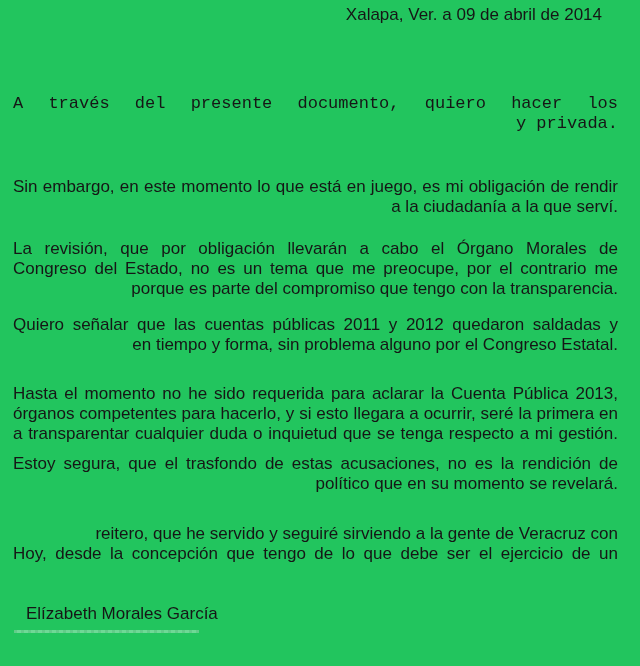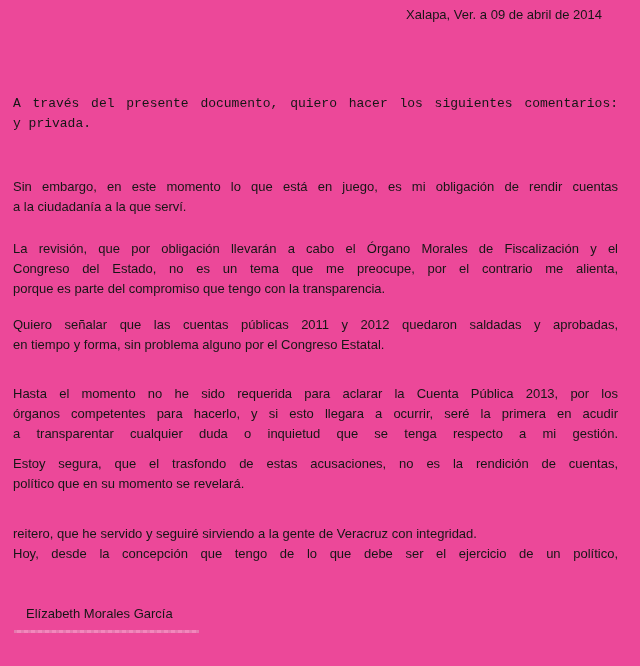--- a/index.html
+++ b/index.html
@@ -4,24 +4,24 @@
 <style>
   html, body {
     margin: 0;
     padding: 0;
     background: #ffffff;
   }
   .page {
     position: relative;
     width: 640px;
     height: 666px;
-    background: #ec4899;
+    background: #22c55e;
     overflow: hidden;
     font-family: "Liberation Sans", sans-serif;
-    font-size: 13px;
+    font-size: 17px;
     line-height: 20px;
     color: #161616;
   }
   .date-line {
     position: absolute;
     top: 5px;
     right: 38px;
     white-space: nowrap;
   }
   .para {
@@ -31,21 +31,21 @@
   }
   .line {
     height: 20px;
     overflow: hidden;
   }
   .line.j {
     text-align: justify;
     text-align-last: justify;
   }
   .line.l {
-    text-align: left;
+    text-align: right;
   }
   .signature {
     position: absolute;
     left: 26px;
     top: 604px;
     white-space: nowrap;
   }
   .scan-artifact {
     position: absolute;
     left: 14px;

